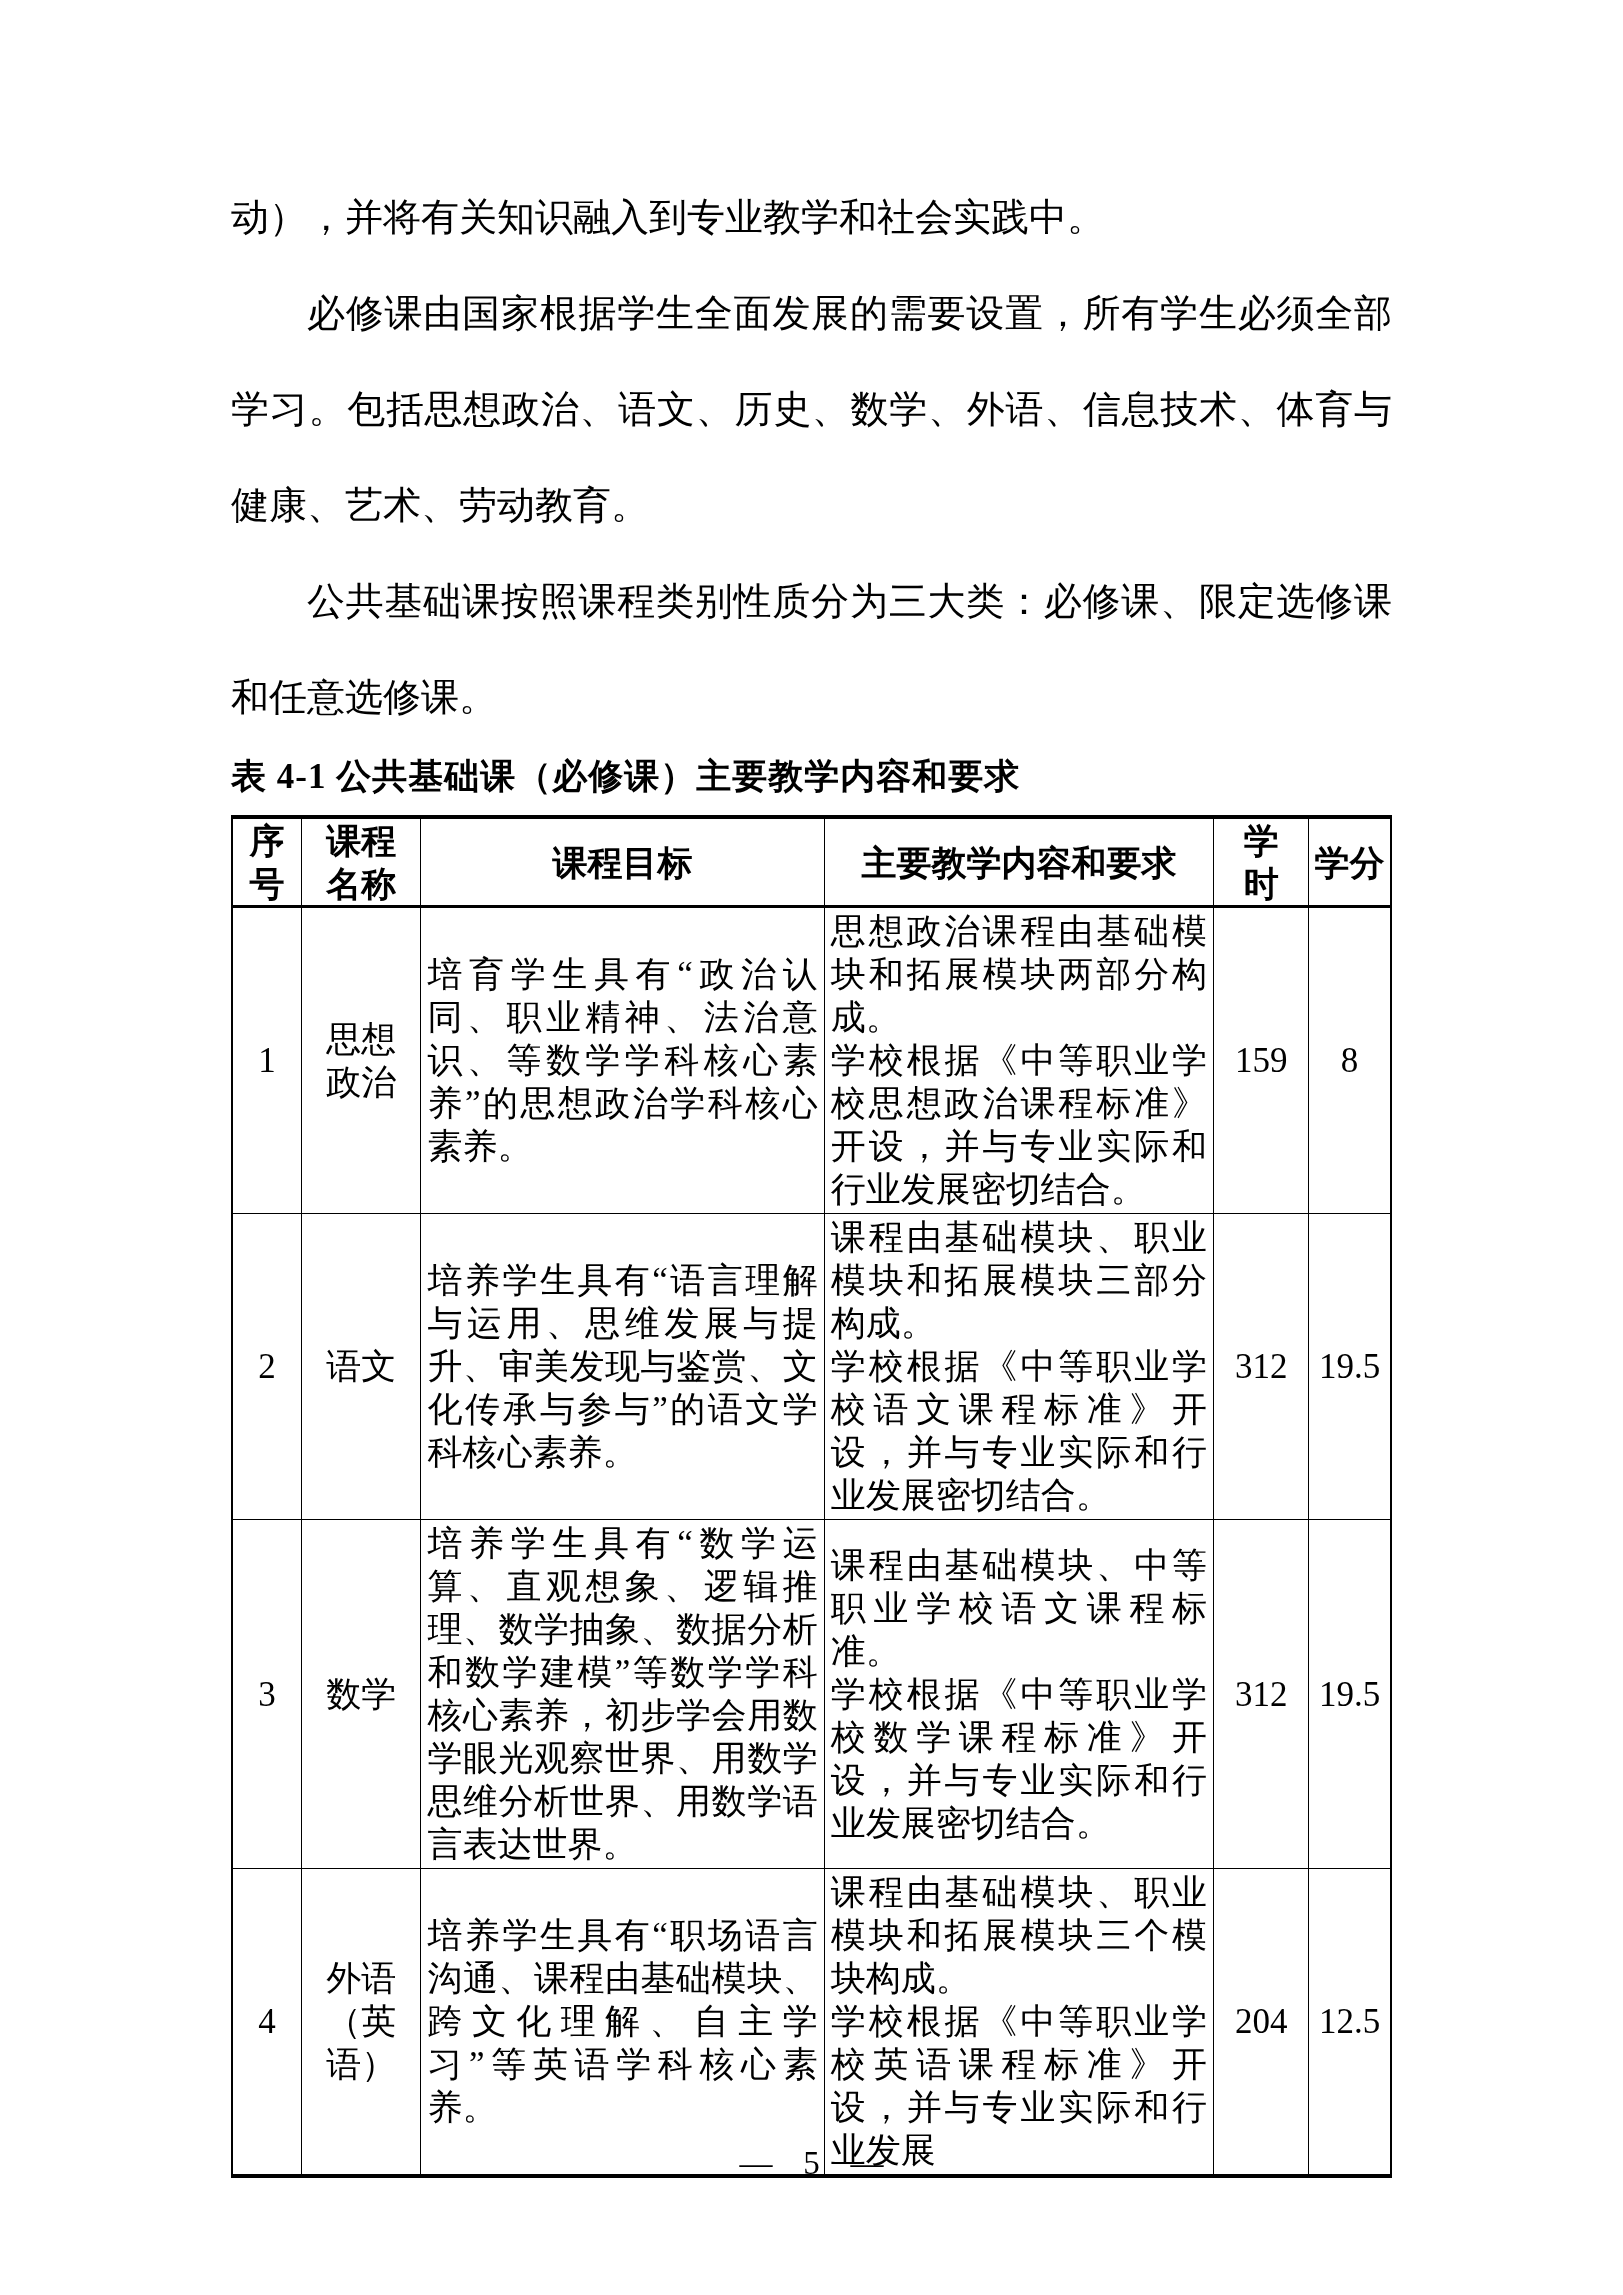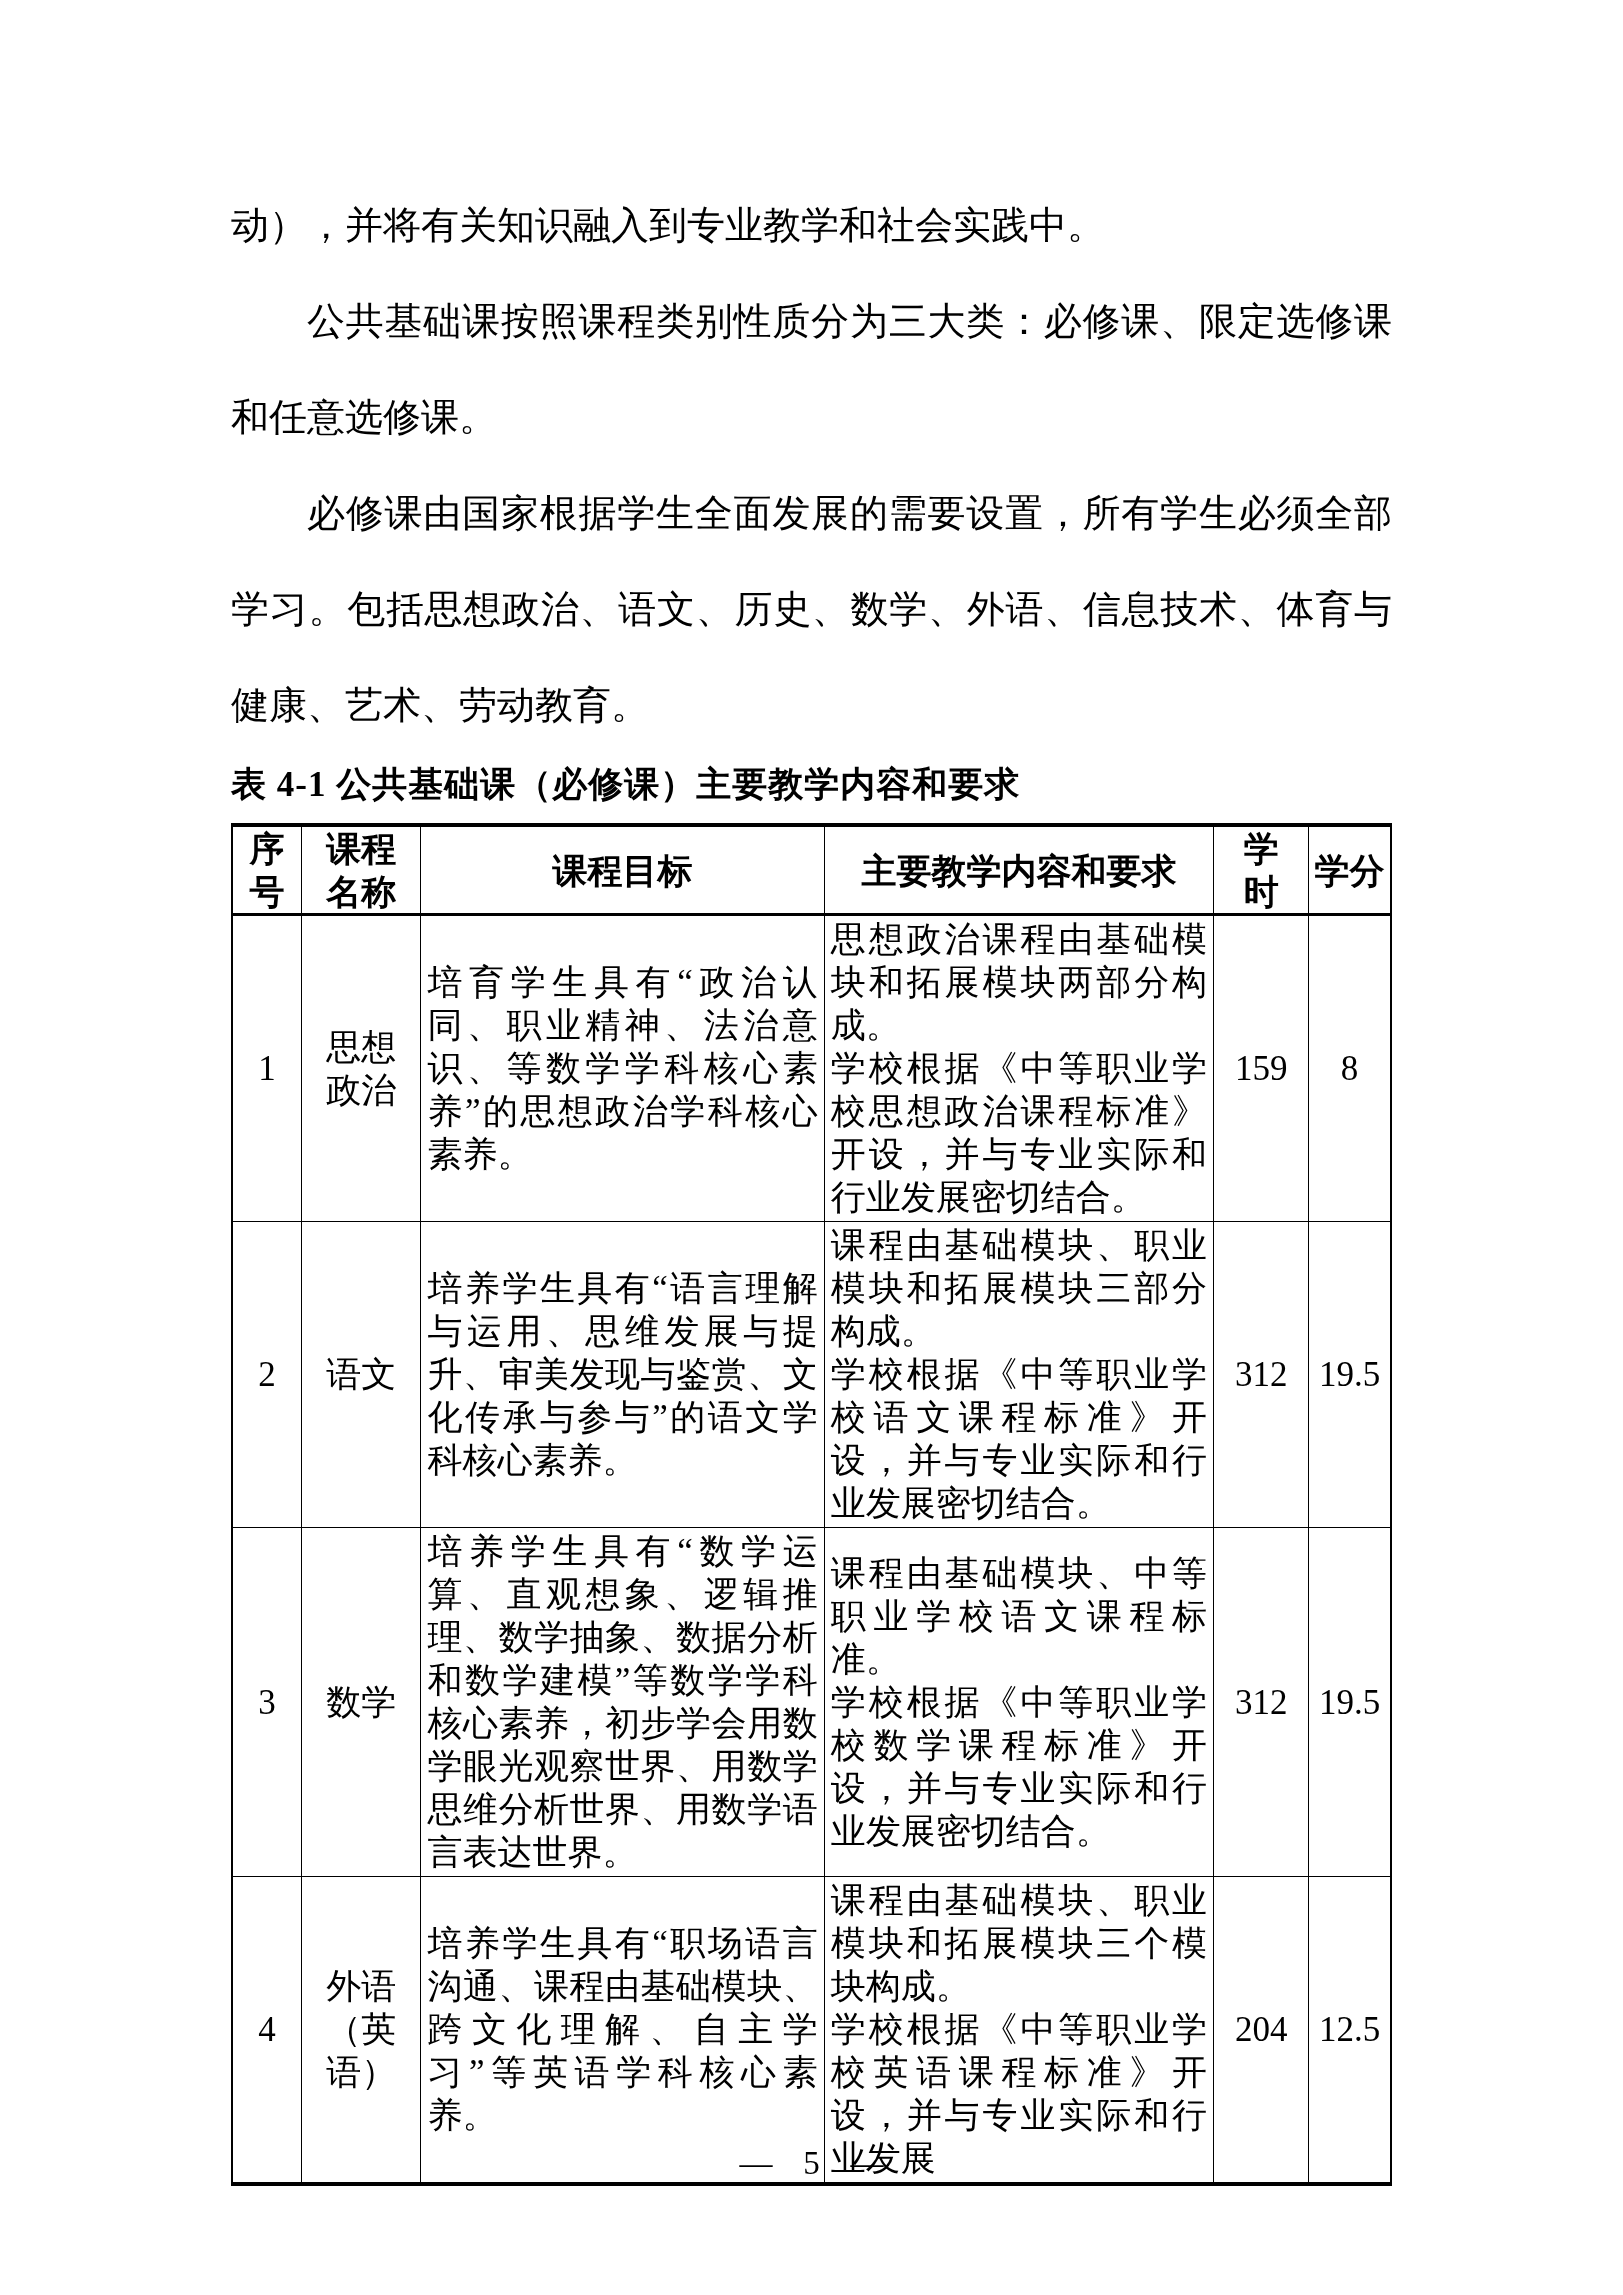--- a/index.html
+++ b/index.html
@@ -7,21 +7,20 @@
     width: 1623px; height: 2295px;
     position: relative;
     color: #000;
     font-family: "Liberation Serif", "DejaVu Serif", serif;
     overflow: hidden;
   }
   .content {
     box-sizing: border-box;
     width: 1623px;
     padding: 169px 231px 0 231px;
-    margin-top: 8px;
   }
   p.para {
     margin: 0;
     font-size: 38px;
     line-height: 96px;
     text-align: justify;
     word-break: break-all;
   }
   p.para.indent { text-indent: 2em; }
   .caption {
@@ -86,22 +85,22 @@
     font-size: 33px;
     line-height: 46px;
     word-spacing: 22.5px;
   }
 </style>
 </head>
 <body>
 
 <div class="content">
   <p class="para">动），并将有关知识融入到专业教学和社会实践中。</p>
+  <p class="para indent">必修课由国家根据学生全面发展的需要设置，所有学生必须全部学习。包括思想政治、语文、历史、数学、外语、信息技术、体育与健康、艺术、劳动教育。</p>
   <p class="para indent">公共基础课按照课程类别性质分为三大类：必修课、限定选修课和任意选修课。</p>
-  <p class="para indent">必修课由国家根据学生全面发展的需要设置，所有学生必须全部学习。包括思想政治、语文、历史、数学、外语、信息技术、体育与健康、艺术、劳动教育。</p>
 
   <div class="caption">表 4-1 公共基础课（必修课）主要教学内容和要求</div>
 
   <table class="courses">
     <colgroup>
       <col class="c1">
         <col class="c2">
         <col class="c3">
         <col class="c4">
         <col class="c5">

